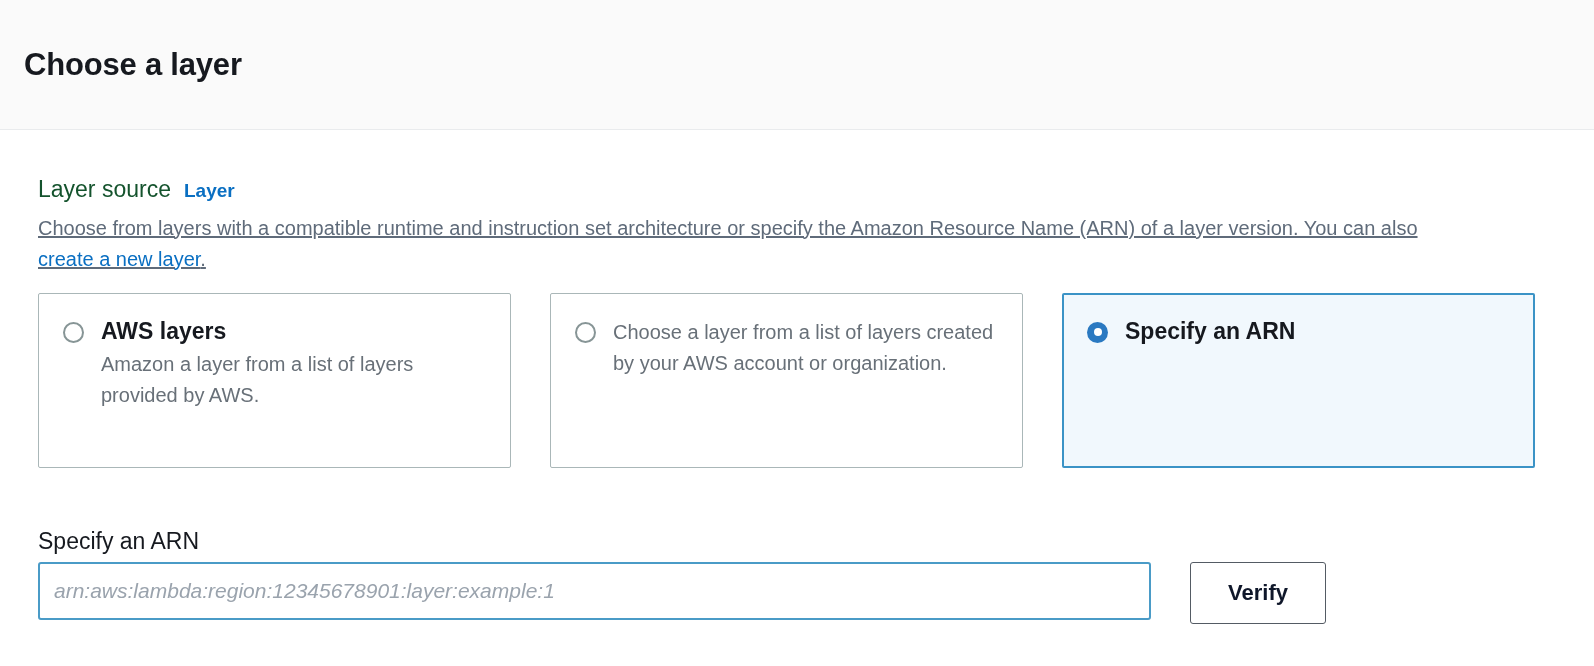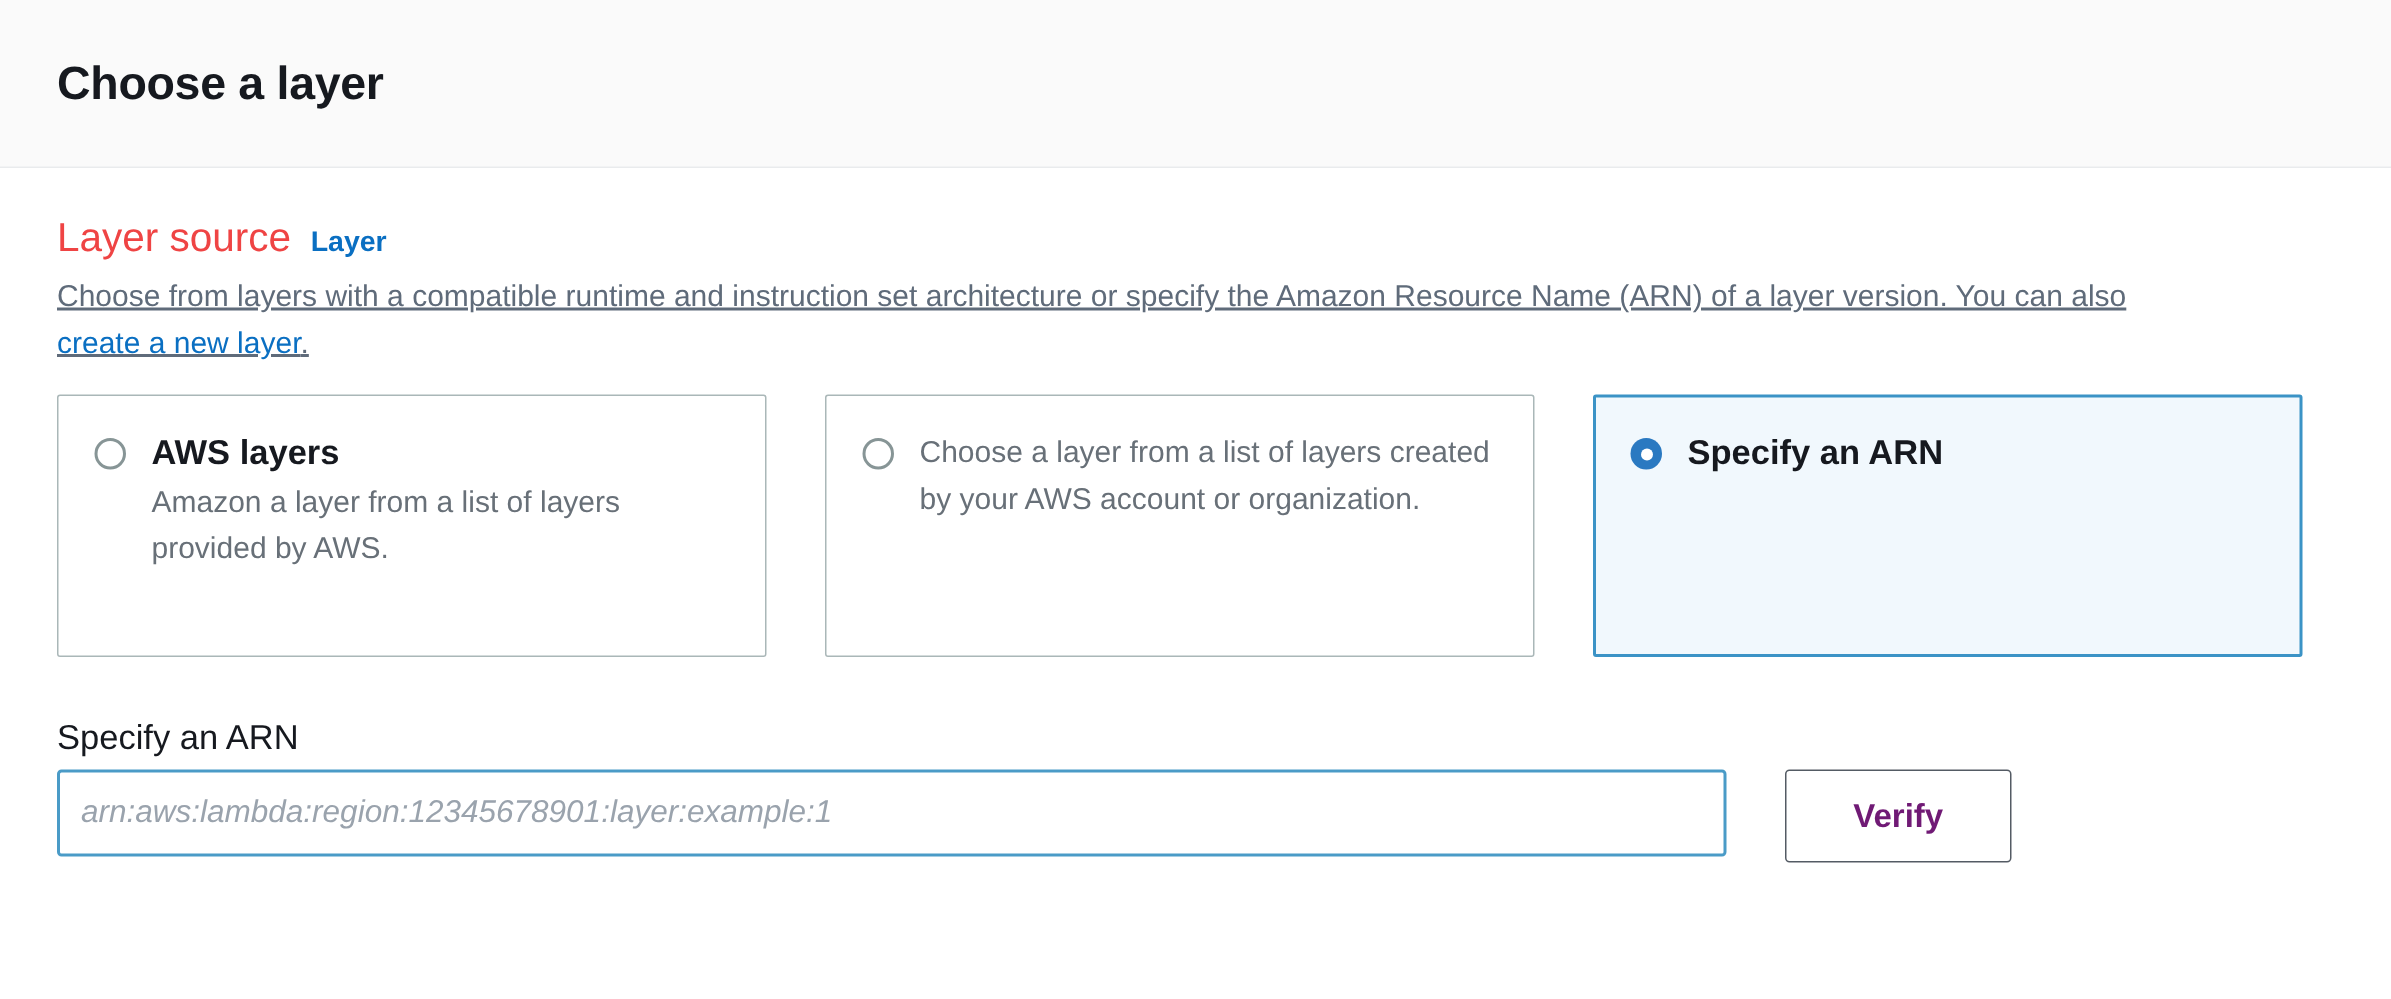--- a/index.html
+++ b/index.html
@@ -19,27 +19,27 @@
   .panel {
     position: relative;
     width: 1594px;
     height: 666px;
     background: #ffffff;
     box-sizing: border-box;
   }
 
   
   .panel-header {
-    height: 112px;
+    height: 130px;
     background: #fafafa;
     border-bottom: 1px solid #e9ebed;
     box-sizing: border-box;
     display: flex;
     align-items: center;
-    padding: 0 38px;
+    padding: 0 24px;
   }
   .panel-title {
     font-size: 31px;
     font-weight: bold;
     color: #16191f;
     letter-spacing: -0.2px;
     line-height: 1.2;
   }
 
   
@@ -48,23 +48,24 @@
     box-sizing: border-box;
   }
 
   .field-label-row {
     display: flex;
     align-items: baseline;
     gap: 13px;
     margin-bottom: 9px;
   }
   .field-label {
-    font-size: 27px;
-    color: #ef4444;
+    font-size: 23px;
+    color: #14532d;
     line-height: 1.2;
+    margin-top: 16px;
   }
   .info-link {
     font-size: 19px;
     font-weight: bold;
     color: #0a6fc2;
     text-decoration: none;
     cursor: pointer;
   }
 
   .field-desc {
@@ -78,21 +79,21 @@
   .inline-link {
     color: #0a6fc2;
     text-decoration: none;
     cursor: pointer;
   }
 
   
   .tile-row {
     display: flex;
     gap: 39px;
-    margin-bottom: 40px;
+    margin-bottom: 60px;
   }
   .tile {
     width: 473px;
     height: 175px;
     box-sizing: border-box;
     border: 1px solid #aab7b8;
     border-radius: 2px;
     background: #ffffff;
     padding: 23px 24px 0 24px;
     display: flex;
@@ -184,30 +185,30 @@
     outline: none;
     caret-color: #000000;
   }
   .arn-input::placeholder {
     color: #9aa3ad;
     font-style: italic;
     opacity: 1;
   }
 
   .verify-button {
-    width: 151px;
+    width: 136px;
     height: 62px;
     box-sizing: border-box;
     border: 1px solid #545b64;
     border-radius: 3px;
     background: #ffffff;
     font-family: "Liberation Sans", sans-serif;
     font-size: 22px;
     font-weight: bold;
-    color: #701a75;
+    color: #0f172a;
     cursor: pointer;
   }
 </style>
 </head>
 <body>
 
 <div class="panel">
 
   <div class="panel-header">
     <div class="panel-title">Choose a layer</div>

